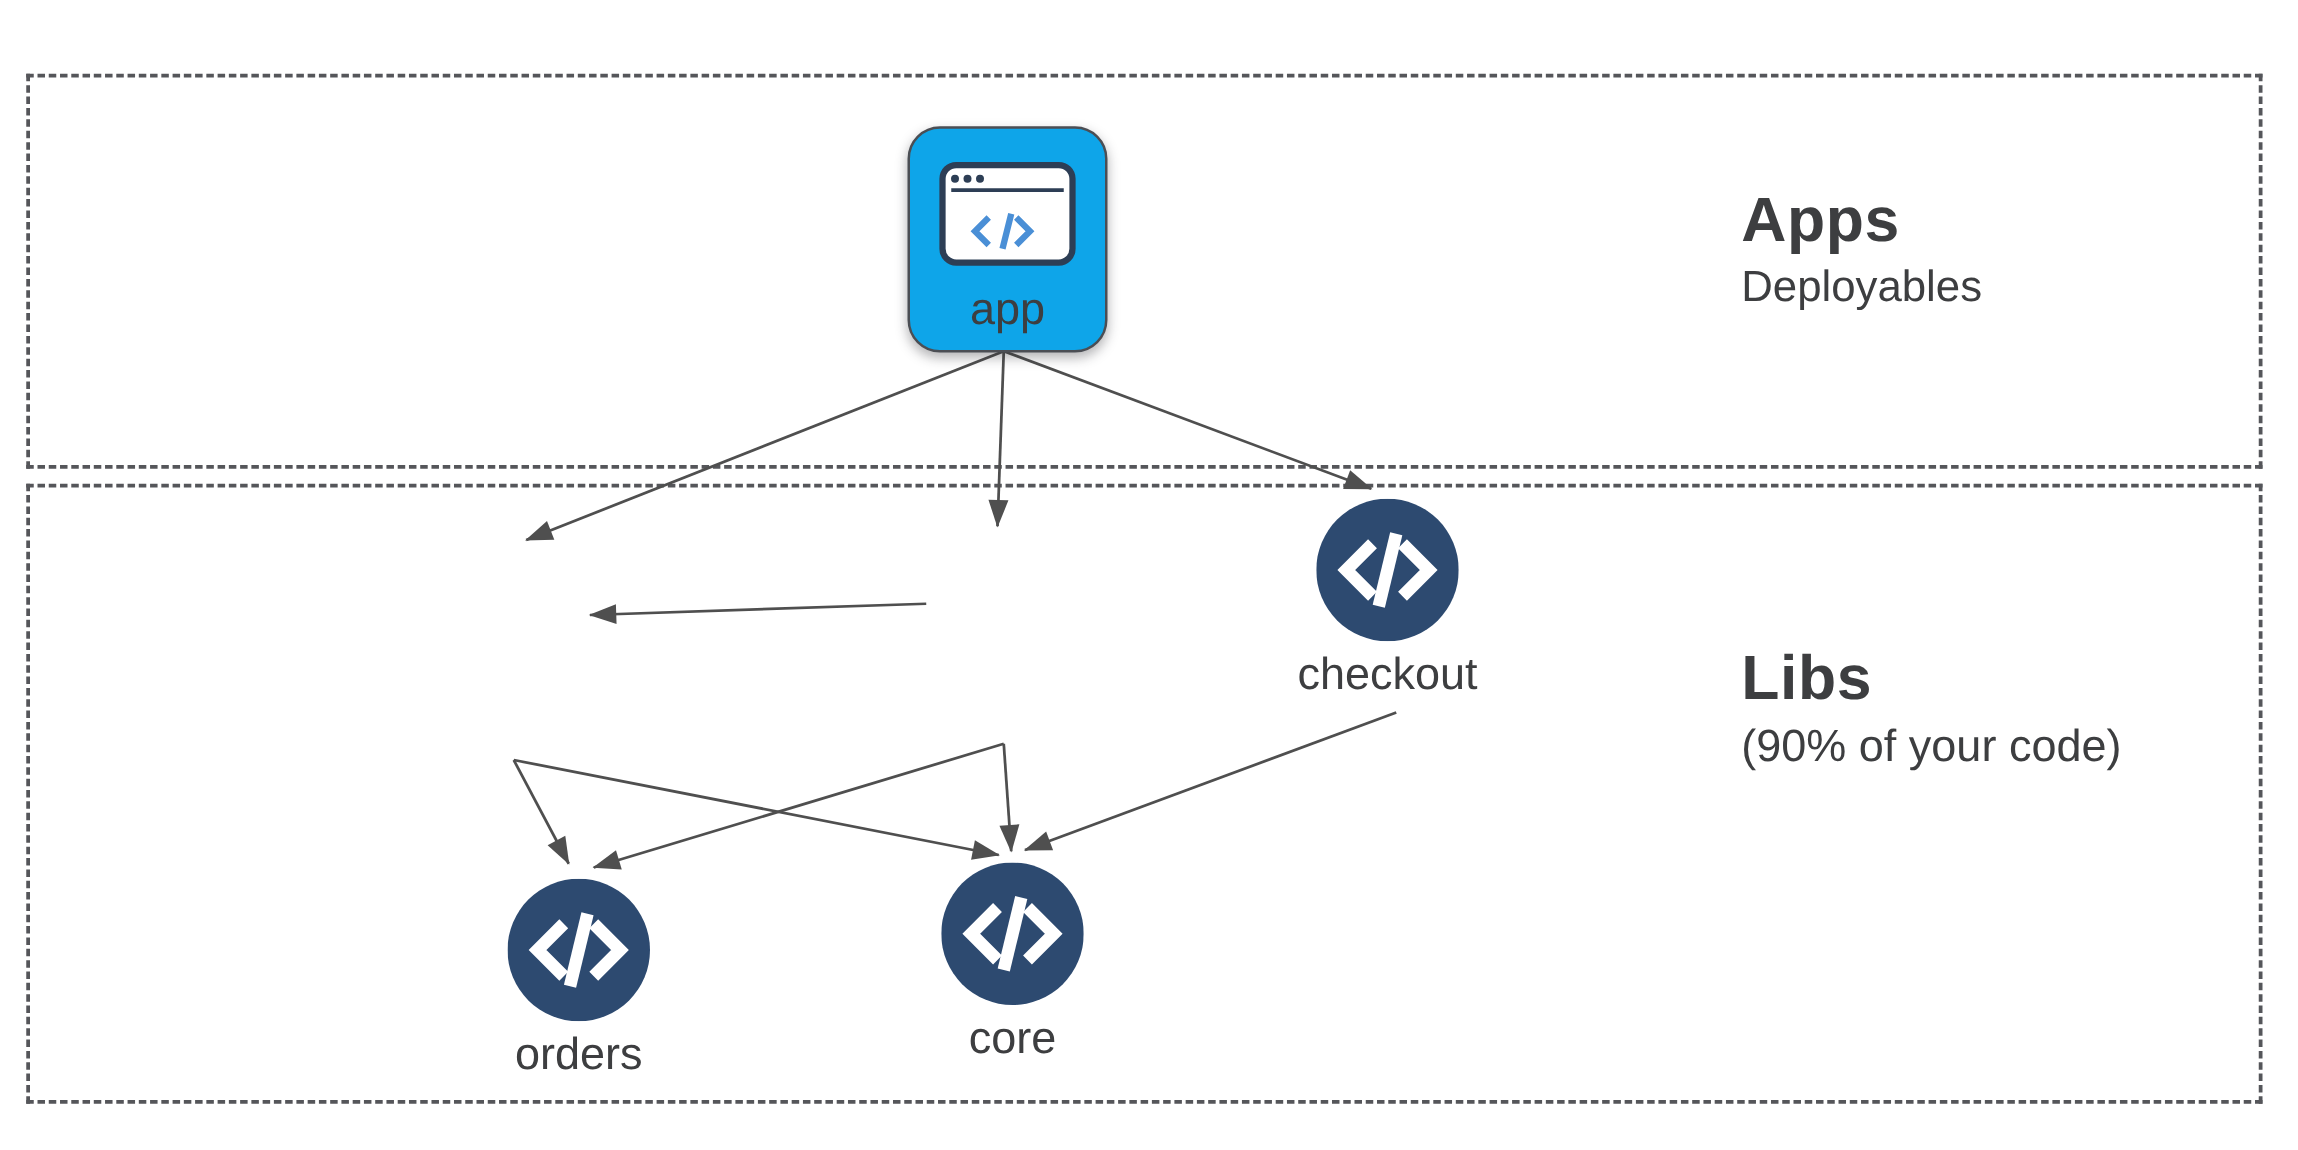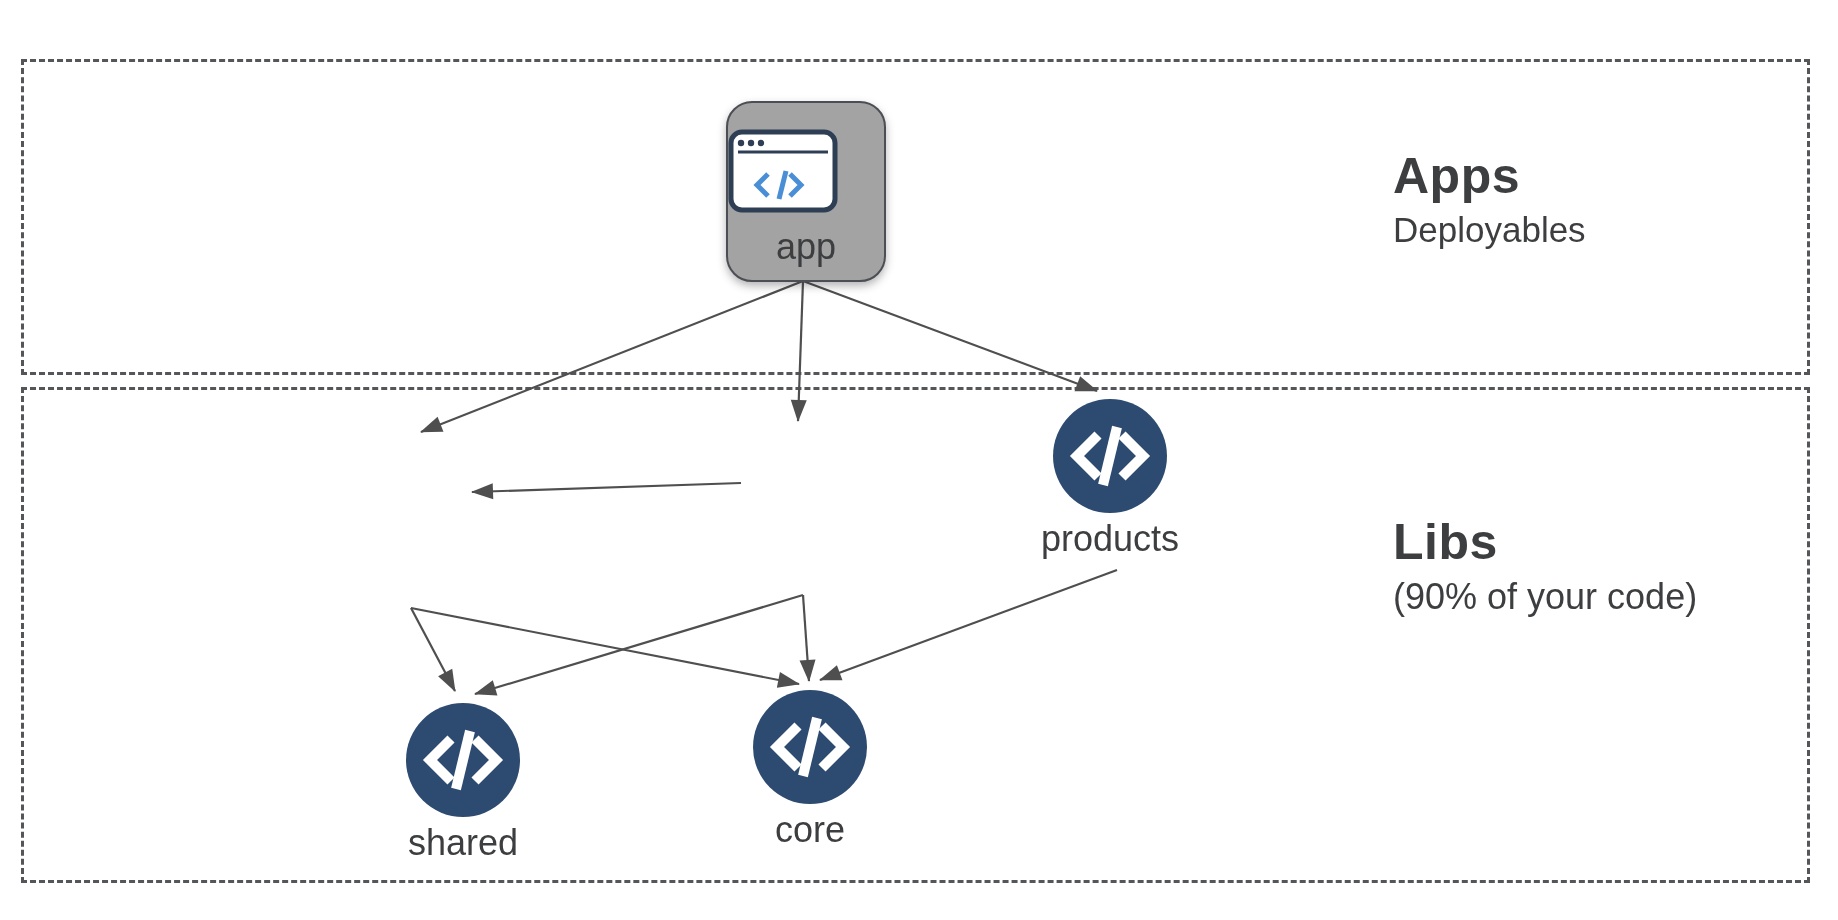--- a/index.html
+++ b/index.html
@@ -40,25 +40,25 @@
   }
   #libs-label .zone-subtitle{font-size:36px;}
 
   #edges{position:absolute;left:0;top:0;width:1838px;height:920px;pointer-events:none;}
   #edges line{stroke:var(--edge);stroke-width:2.2;}
   #edges marker path{fill:var(--edge);}
 
   
   .app-node{
     position:absolute;left:726px;top:101px;width:160px;height:181px;
-    background:#a3a3a3;
+    background:#0ea5e9;
     border:2px solid #4b4e54;
     border-radius:26px;
     box-shadow:0 4px 9px rgba(40,40,45,.35);
-    display:flex;flex-direction:column;
+    display:flex;flex-direction:column;align-items:center;
   }
   .app-node .browser-icon{margin-top:26px;}
   .app-node .node-label{position:static;margin-top:14px;transform:none;left:auto;}
 
   
   .lib-node{position:absolute;width:114px;height:114px;}
   .lib-circle{width:114px;height:114px;}
   .lib-circle svg{display:block;}
   .lib-circle circle{fill:var(--lib-node);}
   .lib-circle polyline,.lib-circle line{
@@ -134,33 +134,33 @@
 
   <div class="lib-node" id="node-checkout">
     <div class="lib-circle">
       <svg width="114" height="114" viewBox="0 0 114 114">
         <circle cx="57" cy="57" r="57"></circle>
         <polyline points="45,36 24,57 45,78"></polyline>
         <polyline points="69,36 90,57 69,78"></polyline>
         <line x1="64" y1="28" x2="50" y2="86"></line>
       </svg>
     </div>
-    <div class="node-label">products</div>
+    <div class="node-label">checkout</div>
   </div>
 
   <div class="lib-node" id="node-shared">
     <div class="lib-circle">
       <svg width="114" height="114" viewBox="0 0 114 114">
         <circle cx="57" cy="57" r="57"></circle>
         <polyline points="45,36 24,57 45,78"></polyline>
         <polyline points="69,36 90,57 69,78"></polyline>
         <line x1="64" y1="28" x2="50" y2="86"></line>
       </svg>
     </div>
-    <div class="node-label">shared</div>
+    <div class="node-label">orders</div>
   </div>
 
   <div class="lib-node" id="node-core">
     <div class="lib-circle">
       <svg width="114" height="114" viewBox="0 0 114 114">
         <circle cx="57" cy="57" r="57"></circle>
         <polyline points="45,36 24,57 45,78"></polyline>
         <polyline points="69,36 90,57 69,78"></polyline>
         <line x1="64" y1="28" x2="50" y2="86"></line>
       </svg>

